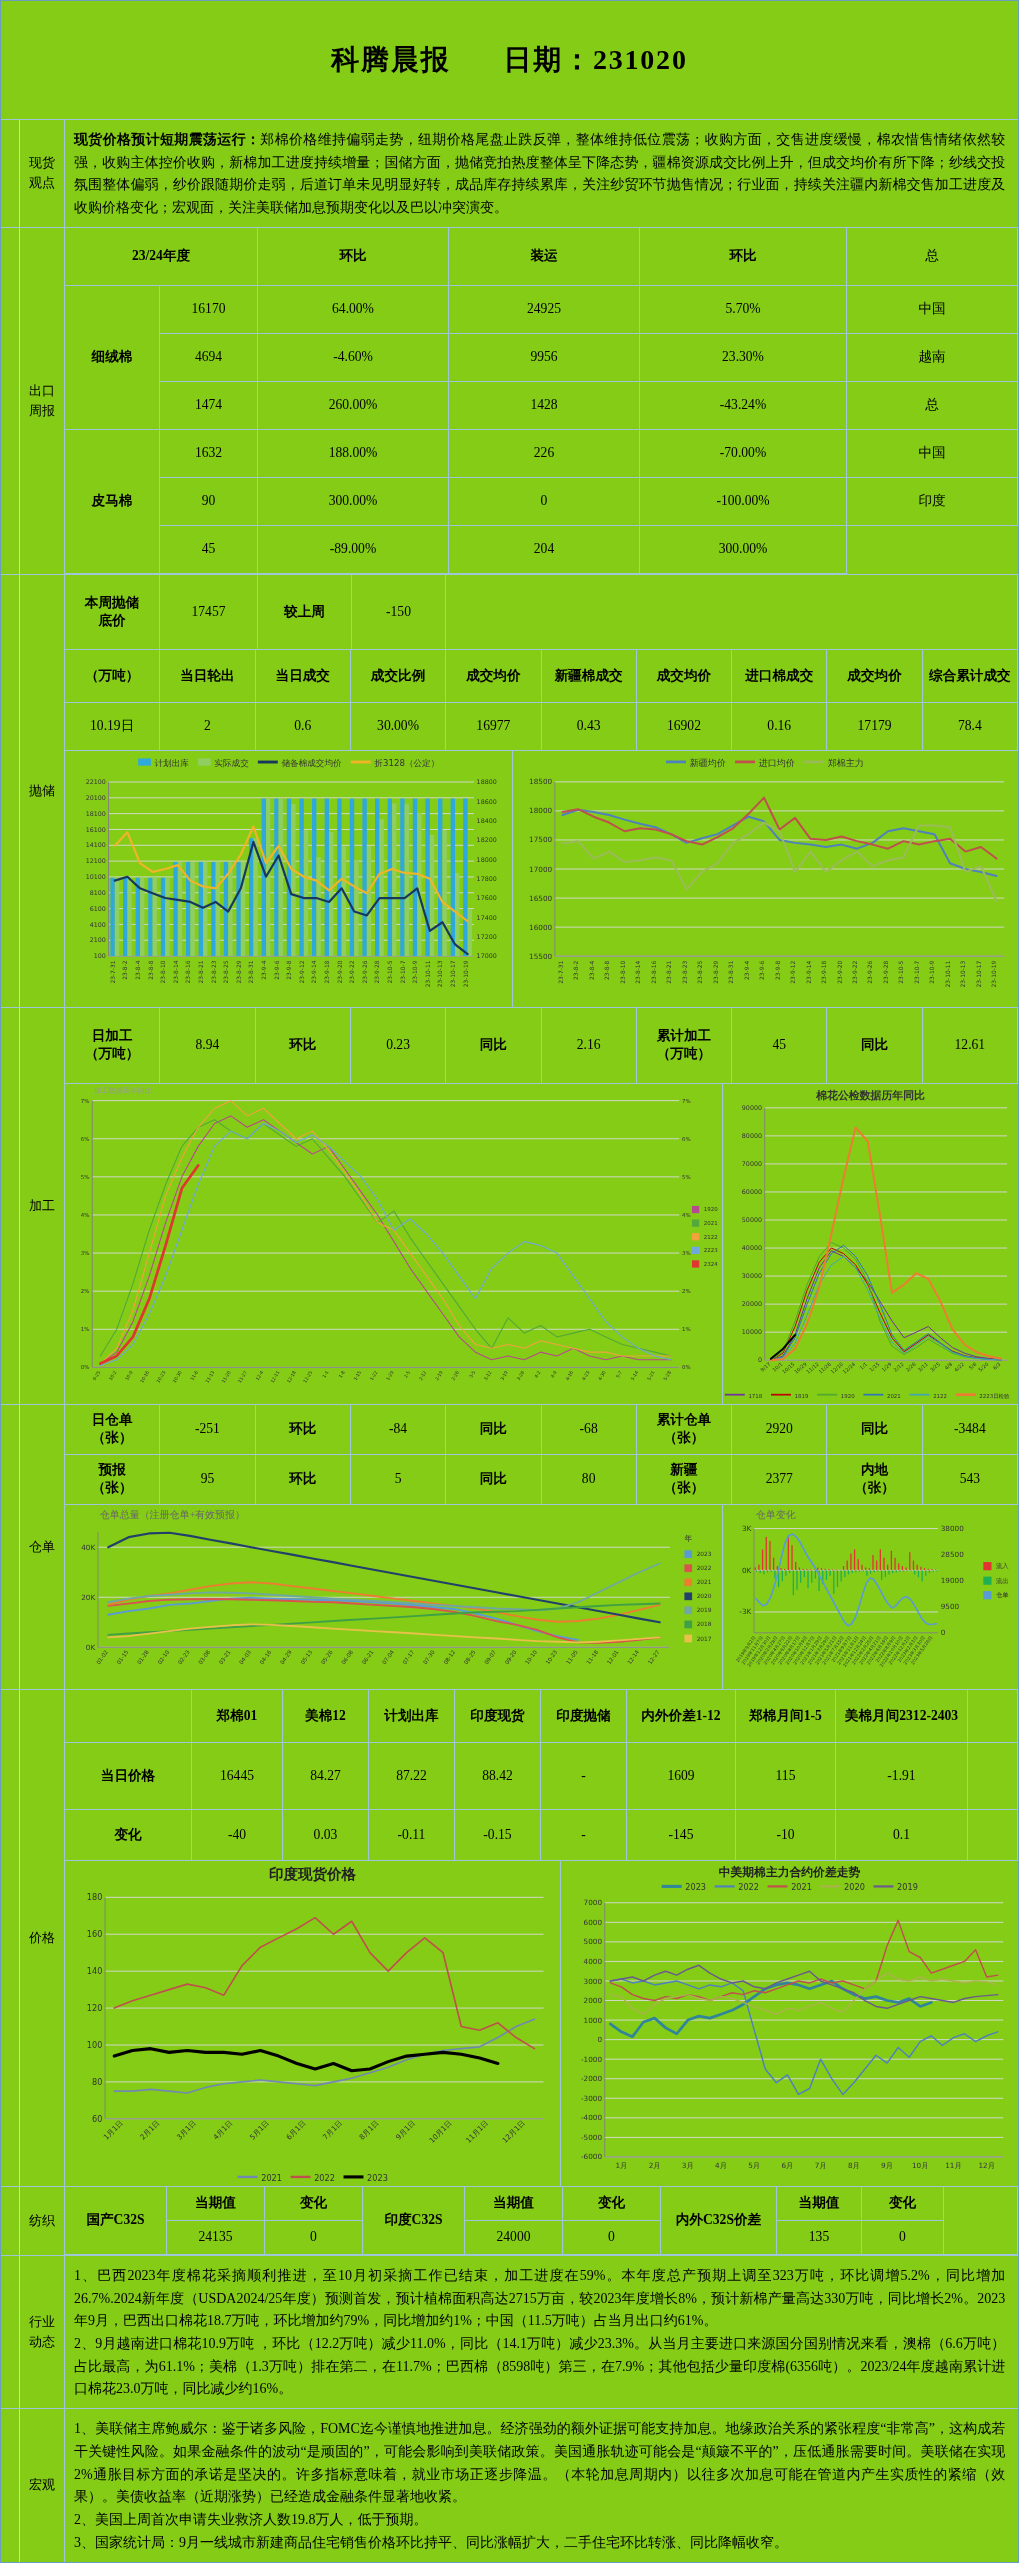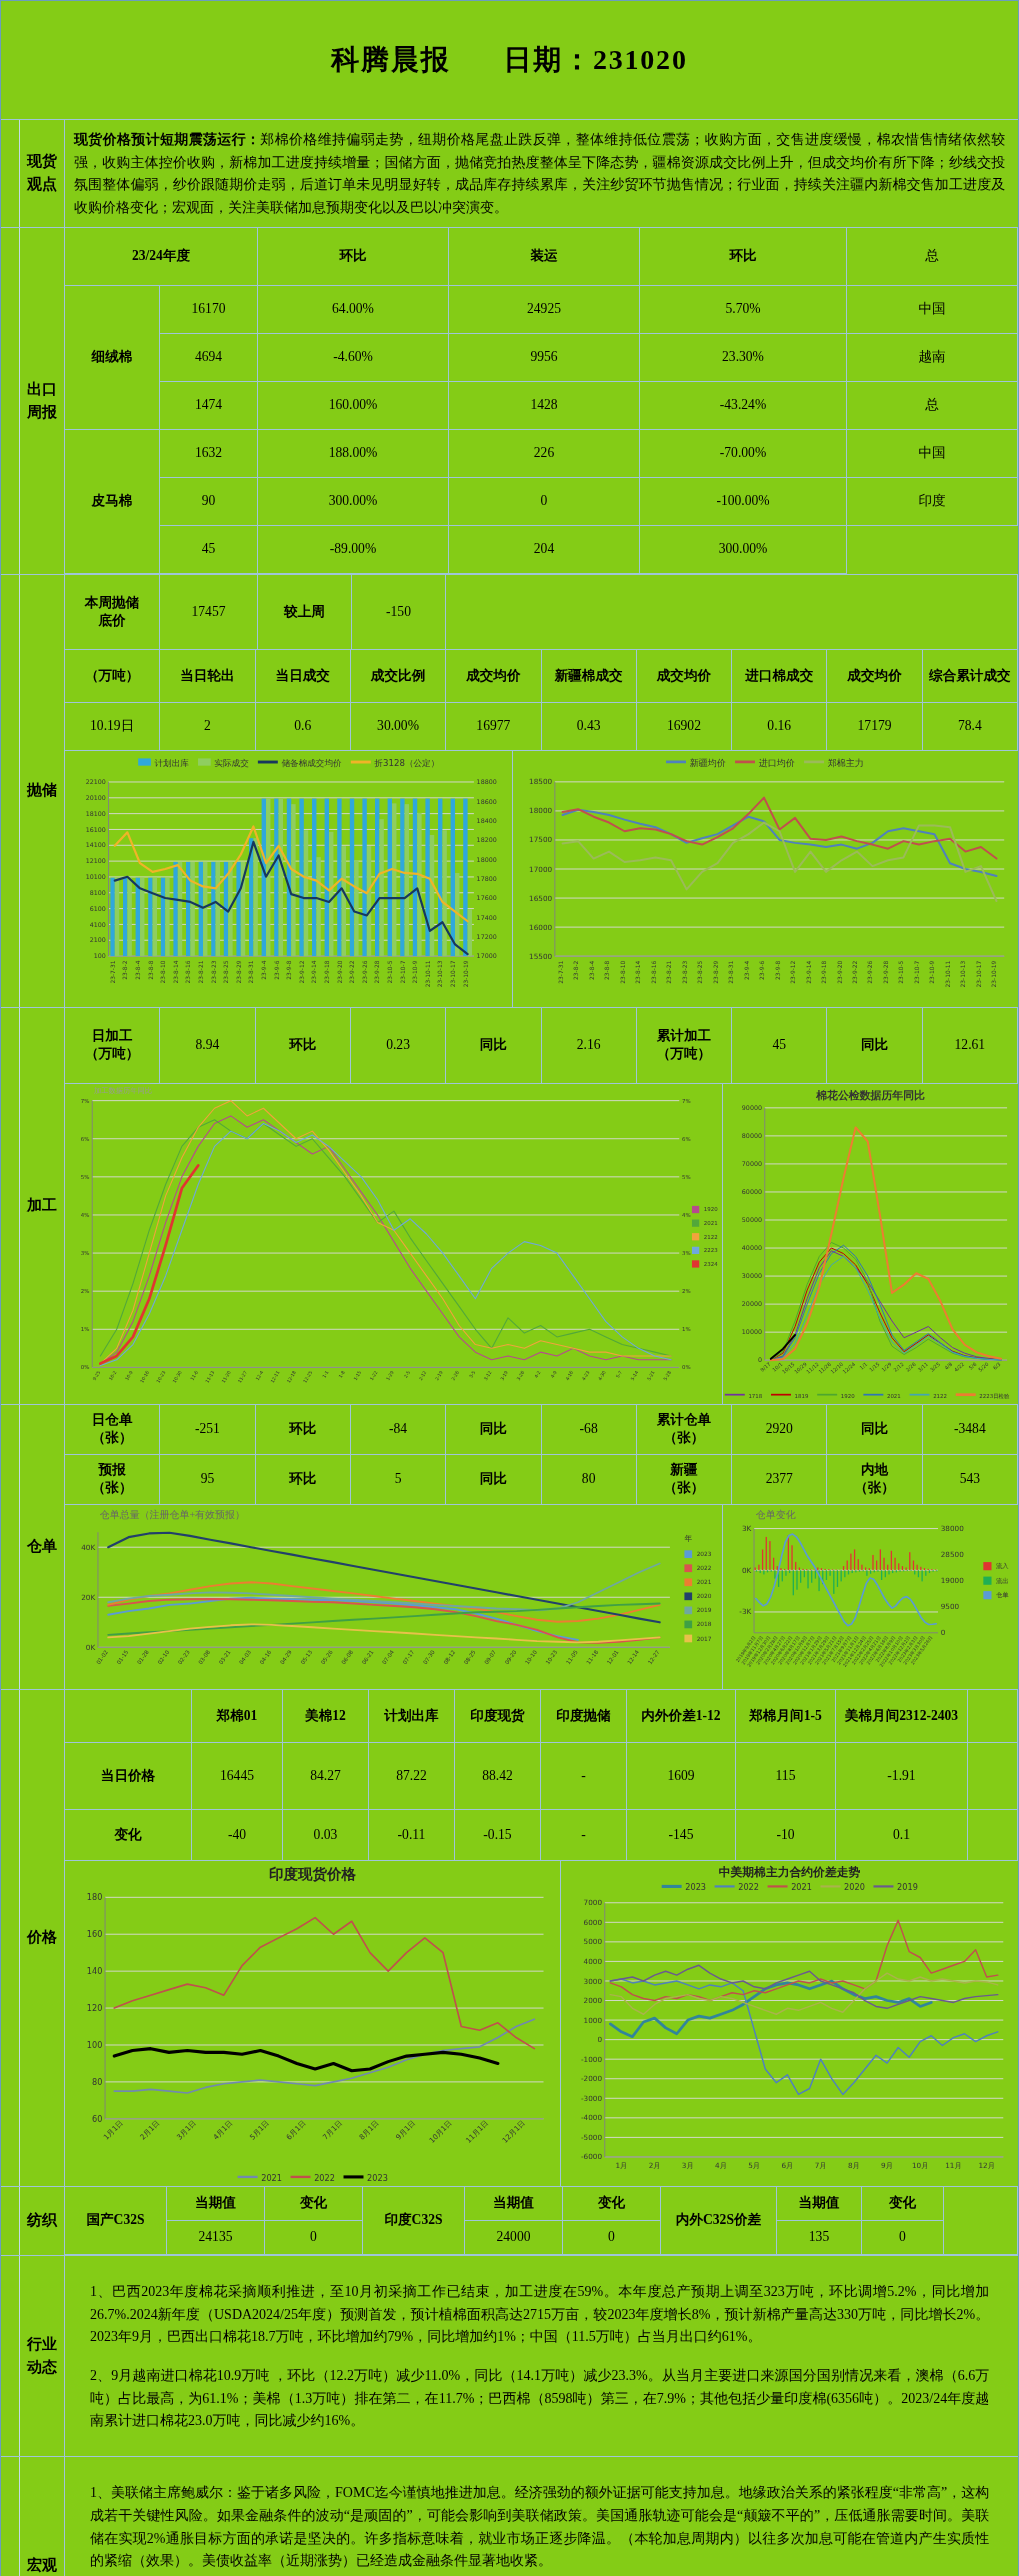--- a/index.html
+++ b/index.html
@@ -4,24 +4,24 @@
 <style>
   html,body{margin:0;padding:0;background:#fff}
   body{font-family:"Liberation Serif","DejaVu Serif",serif;color:#000}
   .page{width:1019px;border:1.8px solid #6b9dbe;box-sizing:border-box;background:#84cc16}
   .titlebar{height:118px;display:flex;align-items:center;justify-content:center;gap:53px;
     font-size:28px;font-weight:bold;border-bottom:0.9px solid #9fc5d8;letter-spacing:1.8px}
   .sec{display:flex;border-bottom:0.9px solid #9fc5d8}
   .sec:last-child{border-bottom:none}
   .edge{flex:0 0 18px;border-right:0.9px solid #c3dae6}
   .lab{flex:0 0 44px;display:flex;align-items:center;justify-content:center;text-align:right;
-    font-weight:bold;font-size:15px;border-right:0.9px solid #9fc5d8;white-space:pre-line;line-height:1.55}
+    font-weight:normal;font-size:13px;border-right:0.9px solid #9fc5d8;white-space:pre-line;line-height:1.55}
   .bdy{flex:1;min-width:0}
   .para{padding:9px 12.7px 7.3px 9px;font-size:14px;line-height:1.62;text-align:justify}
-  .para p{margin:16px}
+  .para p{margin:0}
   .grid{display:grid}
   .grid>div{border-right:0.9px solid #9fc5d8;border-bottom:0.9px solid #9fc5d8;display:flex;
     align-items:center;justify-content:center;text-align:center;white-space:pre-line;
     font-size:13.6px;line-height:1.35;padding:1.8px;box-sizing:border-box;min-width:0}
   .cb{font-weight:bold}
   .charts{display:flex}
   .chart{position:relative;overflow:hidden}
   .divr{border-right:0.9px solid #9fc5d8}
   .x-export{grid-template-columns:95px 98px 191px 191px 207px 1fr;grid-template-rows:58px repeat(6,48px)}
   .x-resfloor{grid-template-columns:95px 98px 94px 94px 1fr;grid-template-rows:75px}
@@ -67,21 +67,21 @@
         <div>64.00%</div>
         <div>24925</div>
         <div>5.70%</div>
         <div>中国</div>
         <div>4694</div>
         <div>-4.60%</div>
         <div>9956</div>
         <div>23.30%</div>
         <div>越南</div>
         <div>1474</div>
-        <div>160.00%</div>
+        <div>260.00%</div>
         <div>1428</div>
         <div>-43.24%</div>
 
         <div class="cb" style="grid-row:5/8;grid-column:1">皮马棉</div>
         <div>总</div>
         <div>1632</div>
         <div>188.00%</div>
         <div>226</div>
         <div>-70.00%</div>
         <div>中国</div>

